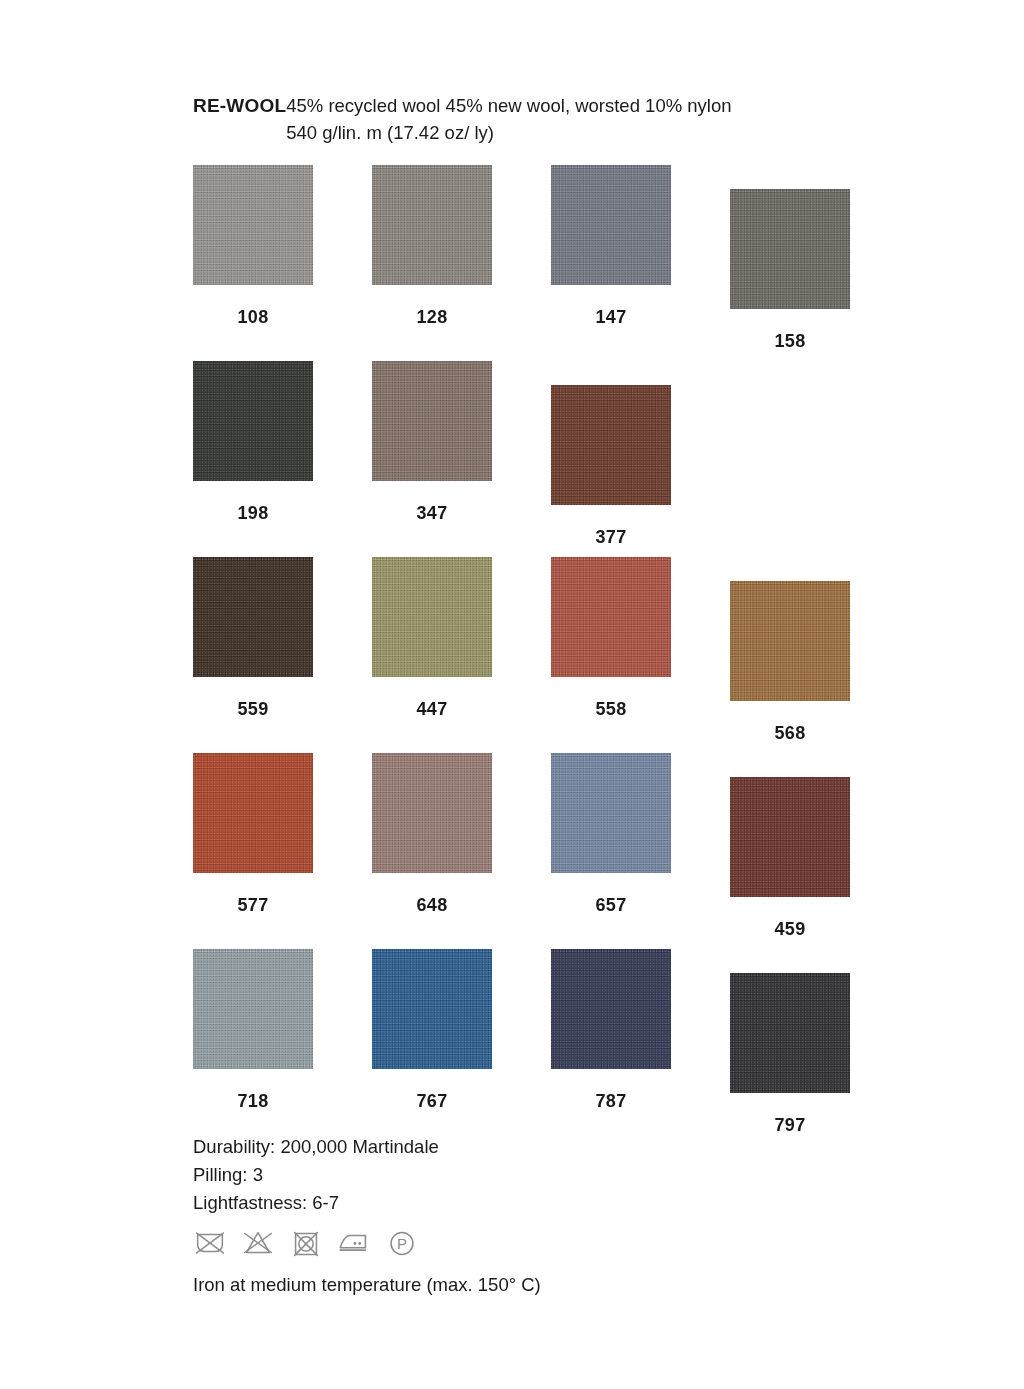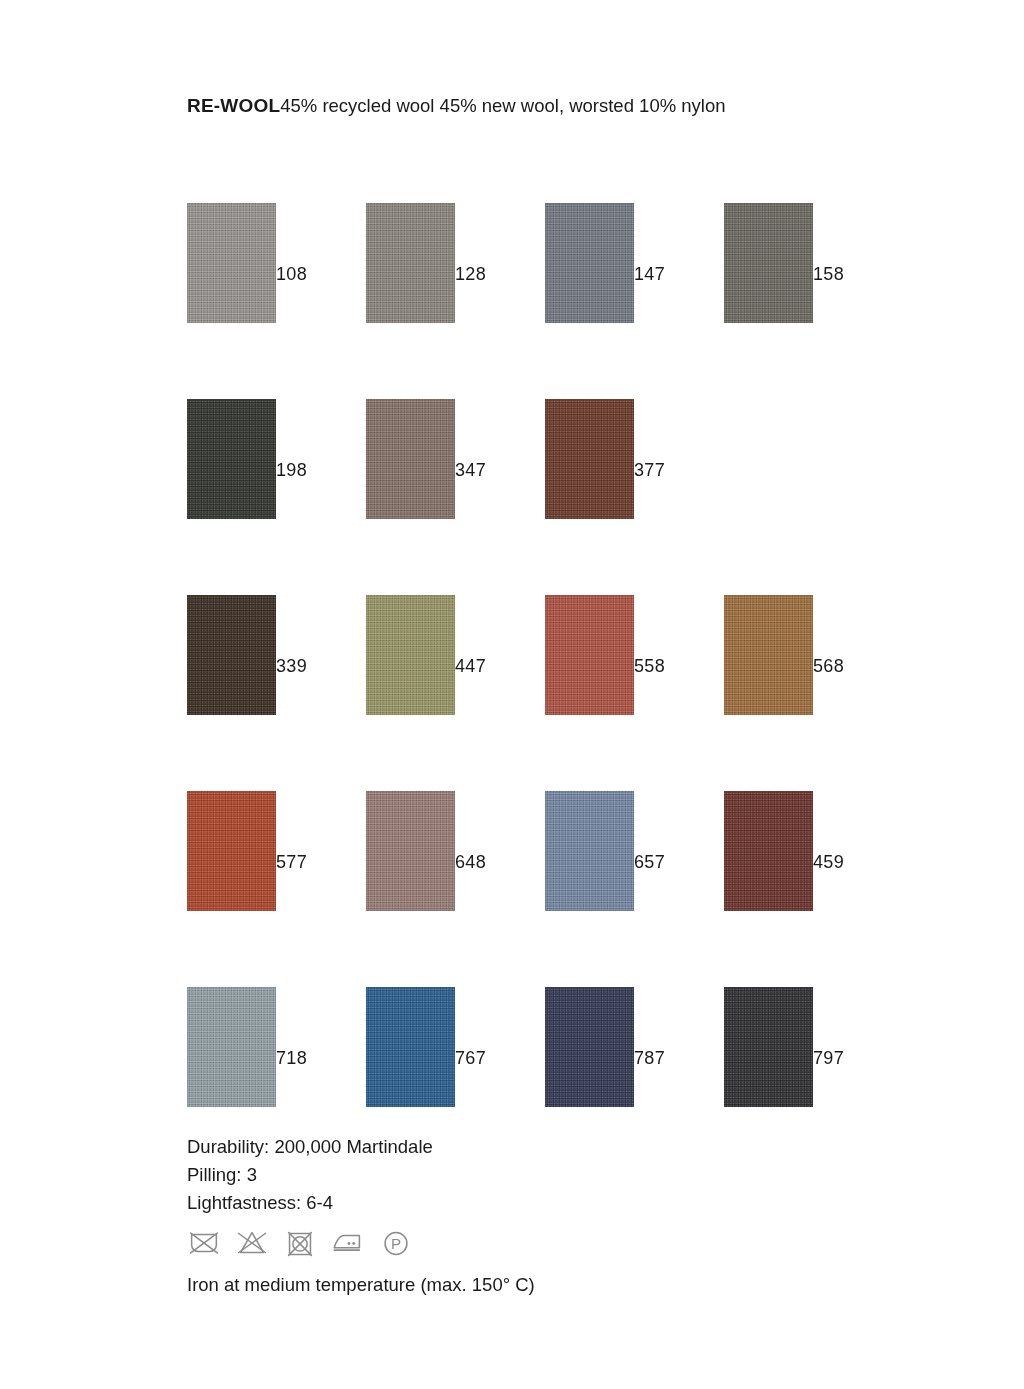--- a/index.html
+++ b/index.html
@@ -12,21 +12,21 @@
     height: 1389px;
     font-family: "Liberation Sans", sans-serif;
     color: #1a1a1a;
     -webkit-font-smoothing: antialiased;
     position: relative;
     overflow: hidden;
   }
 
   .page {
     position: absolute;
-    left: 4px; top: 0;
+    left: 10px; top: 0;
     width: 959px;
     height: 1389px;
   }
 
   
   .header {
     position: absolute;
     left: 183px;
     top: 92px;
     width: 660px;
@@ -59,24 +59,25 @@
     width: 658px;
   }
   .grid-row {
     display: flex;
     height: 196px;
   }
   .cell {
     width: 120px;
     margin-right: 59px;
     display: flex;
-    flex-direction: row;
+    flex-direction: column;
     align-items: center;
-  }
-  .cell:last-child { margin-right: 0; }
+    font-weight: bold;
+  }
+  .cell:last-child { margin-right: 0; margin-top: 24px; }
 
   .swatch {
     width: 120px;
     height: 120px;
     position: relative;
     background-repeat: repeat;
     background-size: 4px 4px;
     box-shadow: inset 0 0 0 1px rgba(0,0,0,0.05);
   }
   
@@ -147,20 +148,21 @@
 </style>
 </head>
 <body>
 
 <div class="page">
 
   <div class="header">
     <div class="brand">RE-WOOL</div>
     <div class="composition">
       <span>45% recycled wool 45% new wool, worsted 10% nylon</span>
+      <span class="line2">540 g/lin. m (17.42 oz/ ly)</span>
     </div>
   </div>
 
   <div class="grid" id="swatch-grid">
       <div class="grid-row">
         <div class="cell">
           <div class="swatch" style="background-color: rgb(154, 151, 146);"></div>
           <div class="swatch-label">108</div>
         </div>
         <div class="cell">
@@ -186,21 +188,21 @@
           <div class="swatch-label">347</div>
         </div>
         <div class="cell">
           <div class="swatch" style="background-color: rgb(109, 60, 43);"></div>
           <div class="swatch-label">377</div>
         </div>
       </div>
       <div class="grid-row">
         <div class="cell">
           <div class="swatch" style="background-color: rgb(61, 47, 35);"></div>
-          <div class="swatch-label">339</div>
+          <div class="swatch-label">559</div>
         </div>
         <div class="cell">
           <div class="swatch" style="background-color: rgb(155, 152, 104);"></div>
           <div class="swatch-label">447</div>
         </div>
         <div class="cell">
           <div class="swatch" style="background-color: rgb(177, 83, 68);"></div>
           <div class="swatch-label">558</div>
         </div>
         <div class="cell">
@@ -242,21 +244,21 @@
         <div class="cell">
           <div class="swatch" style="background-color: rgb(48, 48, 52);"></div>
           <div class="swatch-label">797</div>
         </div>
       </div>
     </div>
 
   <div class="specs">
     <div>Durability: 200,000 Martindale</div>
     <div>Pilling: 3</div>
-    <div>Lightfastness: 6-4</div>
+    <div>Lightfastness: 6-7</div>
   </div>
 
   <div class="care-icons">
 
     <svg class="care-icon" viewBox="0 0 40 40">
       <g fill="none" stroke="#8c8c8c" stroke-width="1.6" stroke-linejoin="round" stroke-linecap="round">
         <path d="M7 11 h26 v11 a7 7 0 0 1 -7 7 h-12 a7 7 0 0 1 -7 -7 z"></path>
         <line x1="6" y1="9.5" x2="34" y2="30.5"></line>
         <line x1="34" y1="9.5" x2="6" y2="30.5"></line>
       </g>

